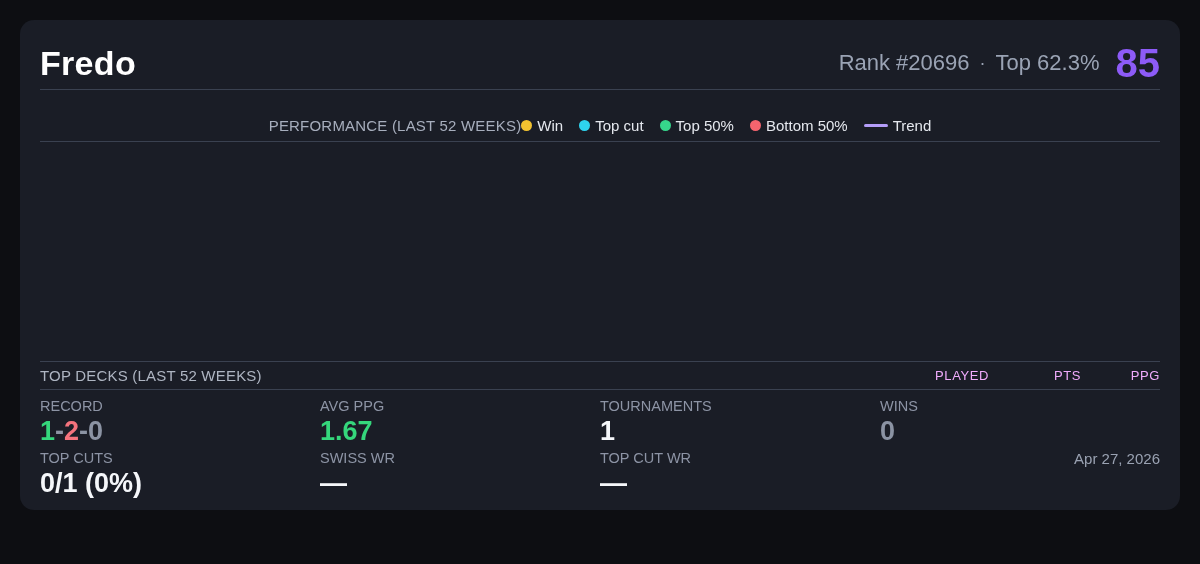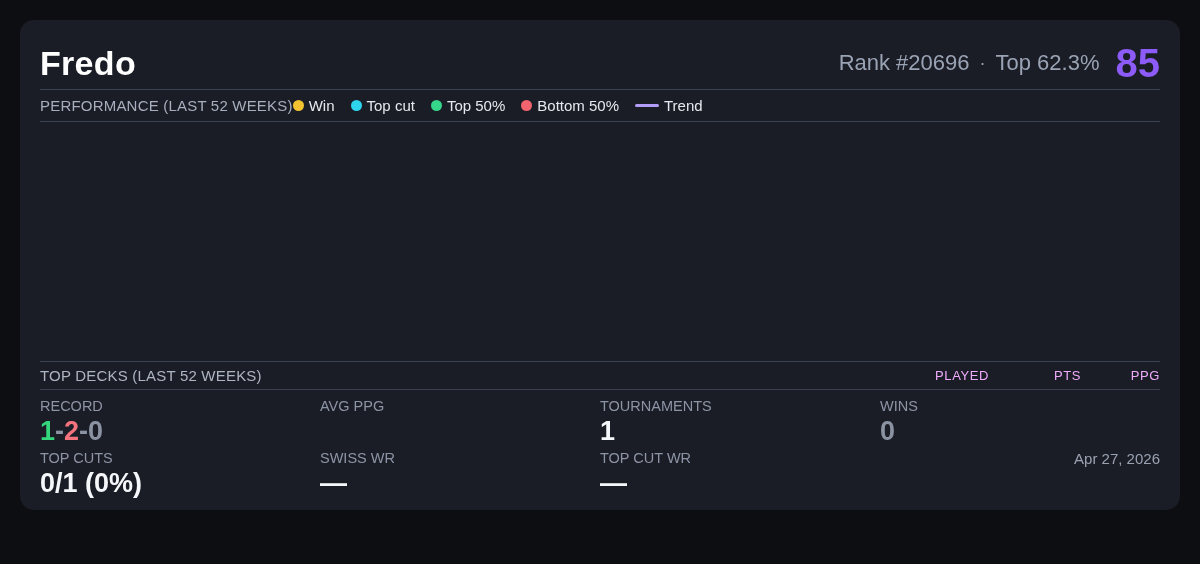--- a/index.html
+++ b/index.html
@@ -51,22 +51,23 @@
     color: #8d5bf7;
     line-height: 1;
     margin-left: 6px;
   }
 
   
   .perf-row {
     flex: 0 0 auto;
     height: 31px;
     display: flex;
-    justify-content: flex-start;
+    justify-content: center;
     align-items: center;
+    margin-top: 20px;
   }
   .section-heading { font-size: 15px; color: #a7aebd; letter-spacing: 0.2px; }
   .legend { display: flex; align-items: center; gap: 16px; }
   .legend-item { display: flex; align-items: center; gap: 5px; }
   .legend-label { font-size: 15px; color: #e5e8ee; }
   .dot { width: 11px; height: 11px; border-radius: 50%; }
   .dot-win    { background: #f2c230; }
   .dot-topcut { background: #2ed3ee; }
   .dot-top50  { background: #36d68b; }
   .dot-bot50  { background: #f4646e; }
@@ -187,20 +188,21 @@
 
     <div class="stat-cell">
       <div class="stat-label">RECORD</div>
       <div class="stat-value">
         <span class="v-green">1</span><span class="v-gray">-</span><span class="v-red">2</span><span class="v-gray">-</span><span class="v-gray">0</span>
       </div>
     </div>
 
     <div class="stat-cell">
       <div class="stat-label">AVG PPG</div>
+      <div class="stat-value v-green">1.67</div>
     </div>
 
     <div class="stat-cell">
       <div class="stat-label">TOURNAMENTS</div>
       <div class="stat-value v-white">1</div>
     </div>
 
     <div class="stat-cell">
       <div class="stat-label">WINS</div>
       <div class="stat-value v-gray">0</div>

